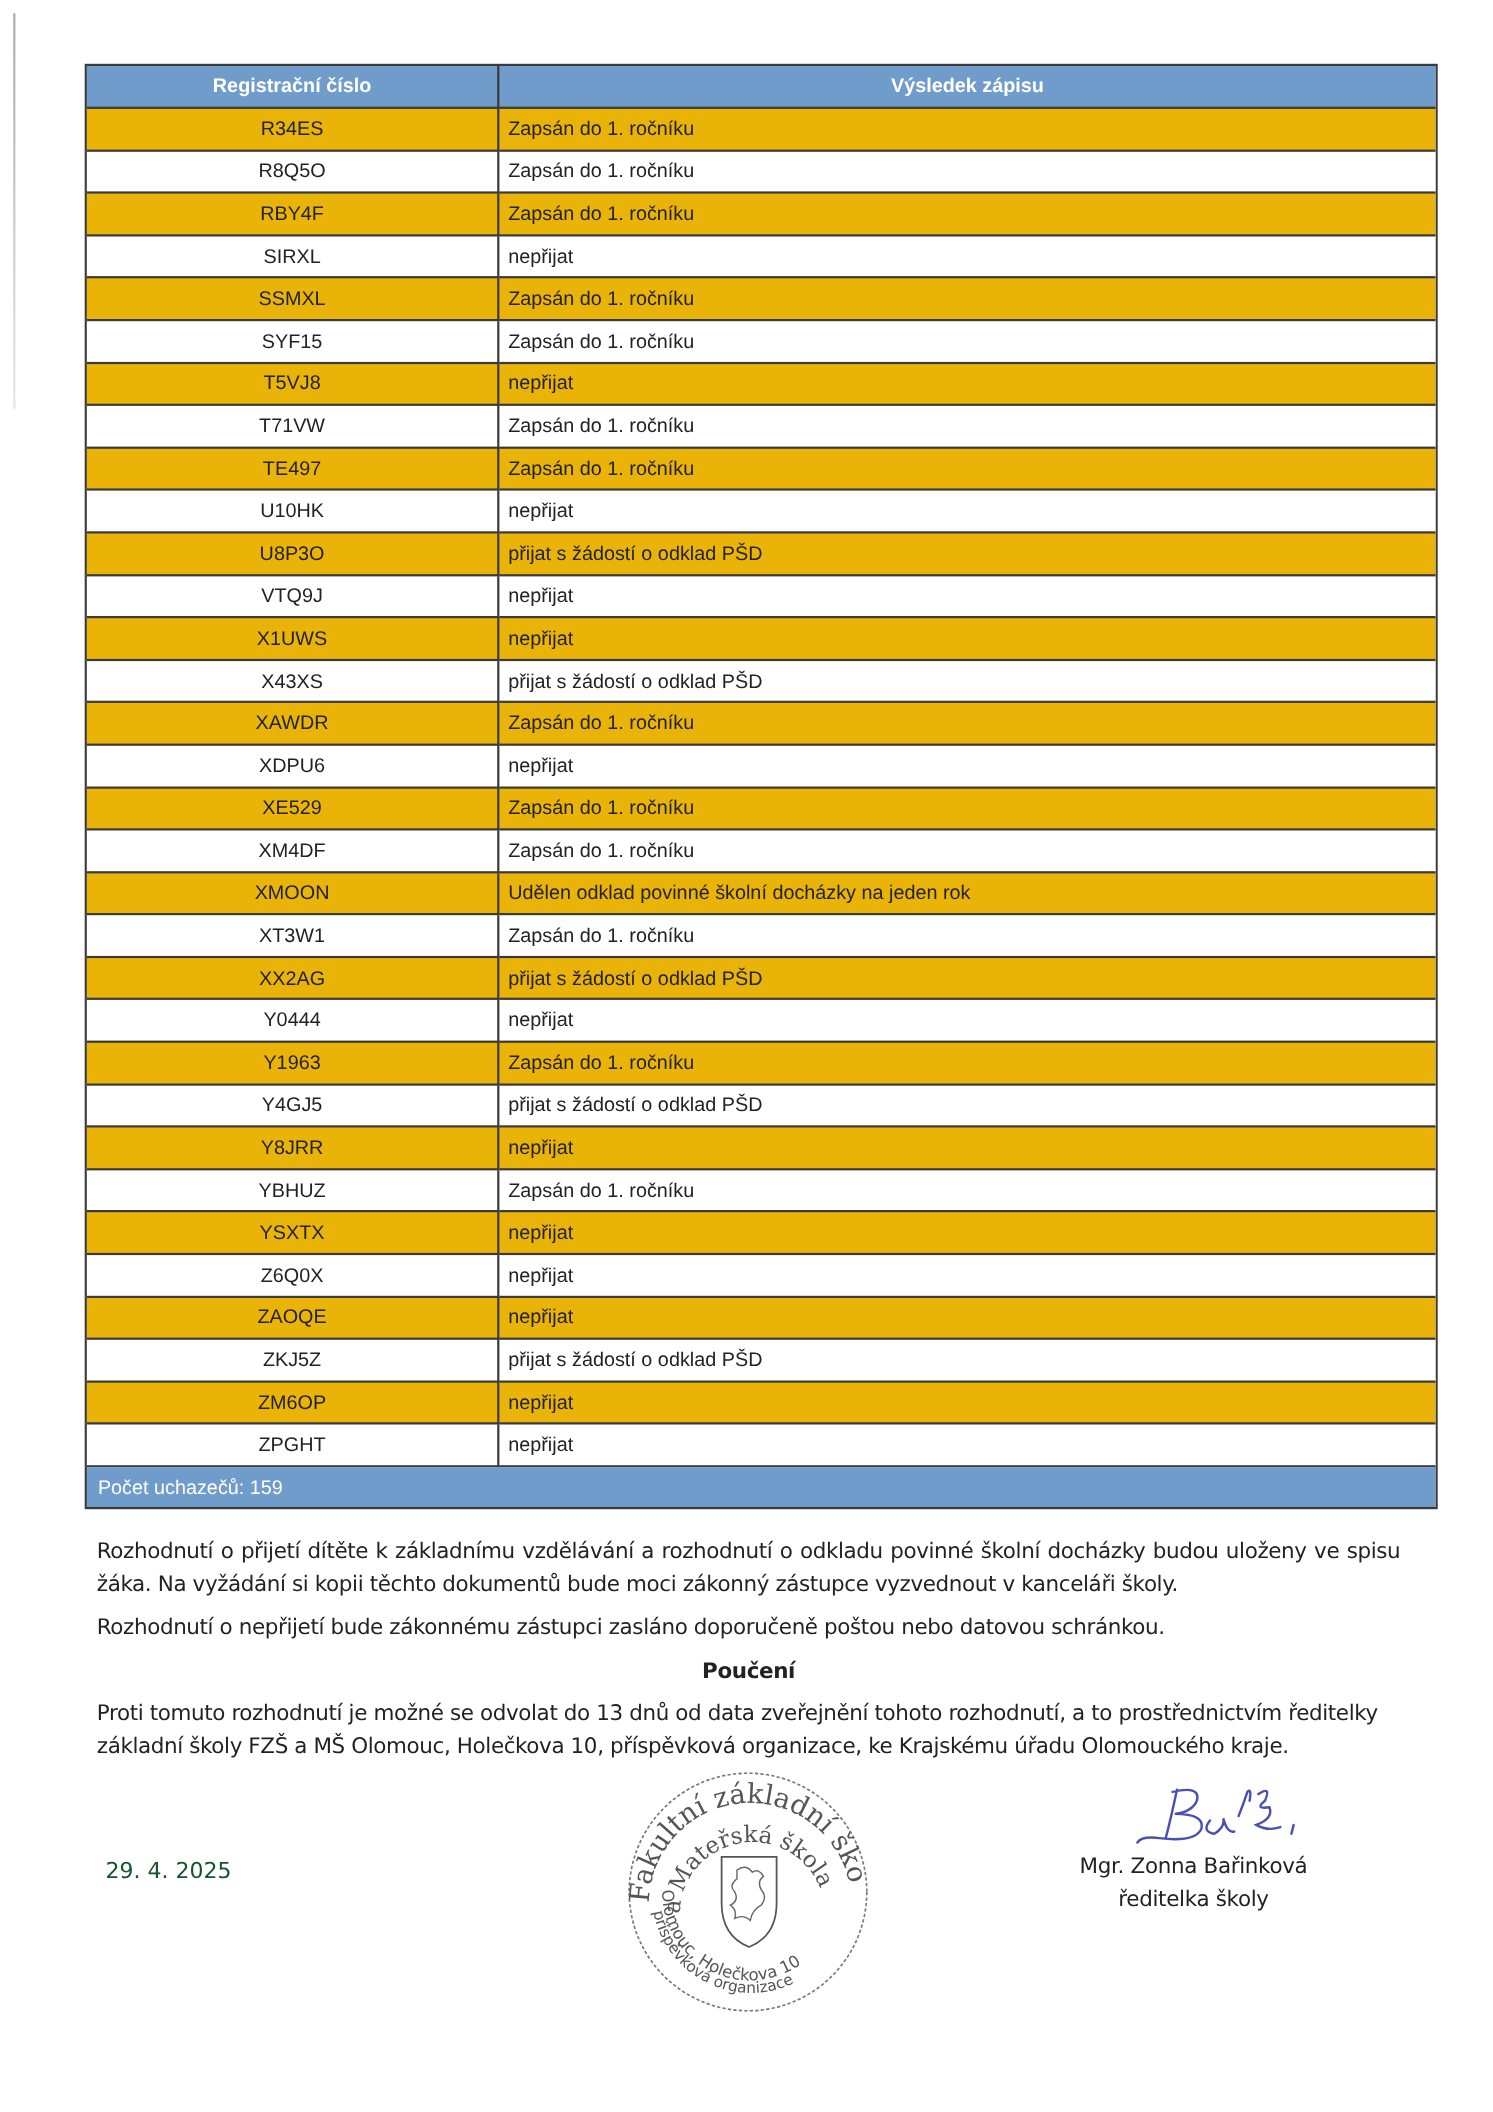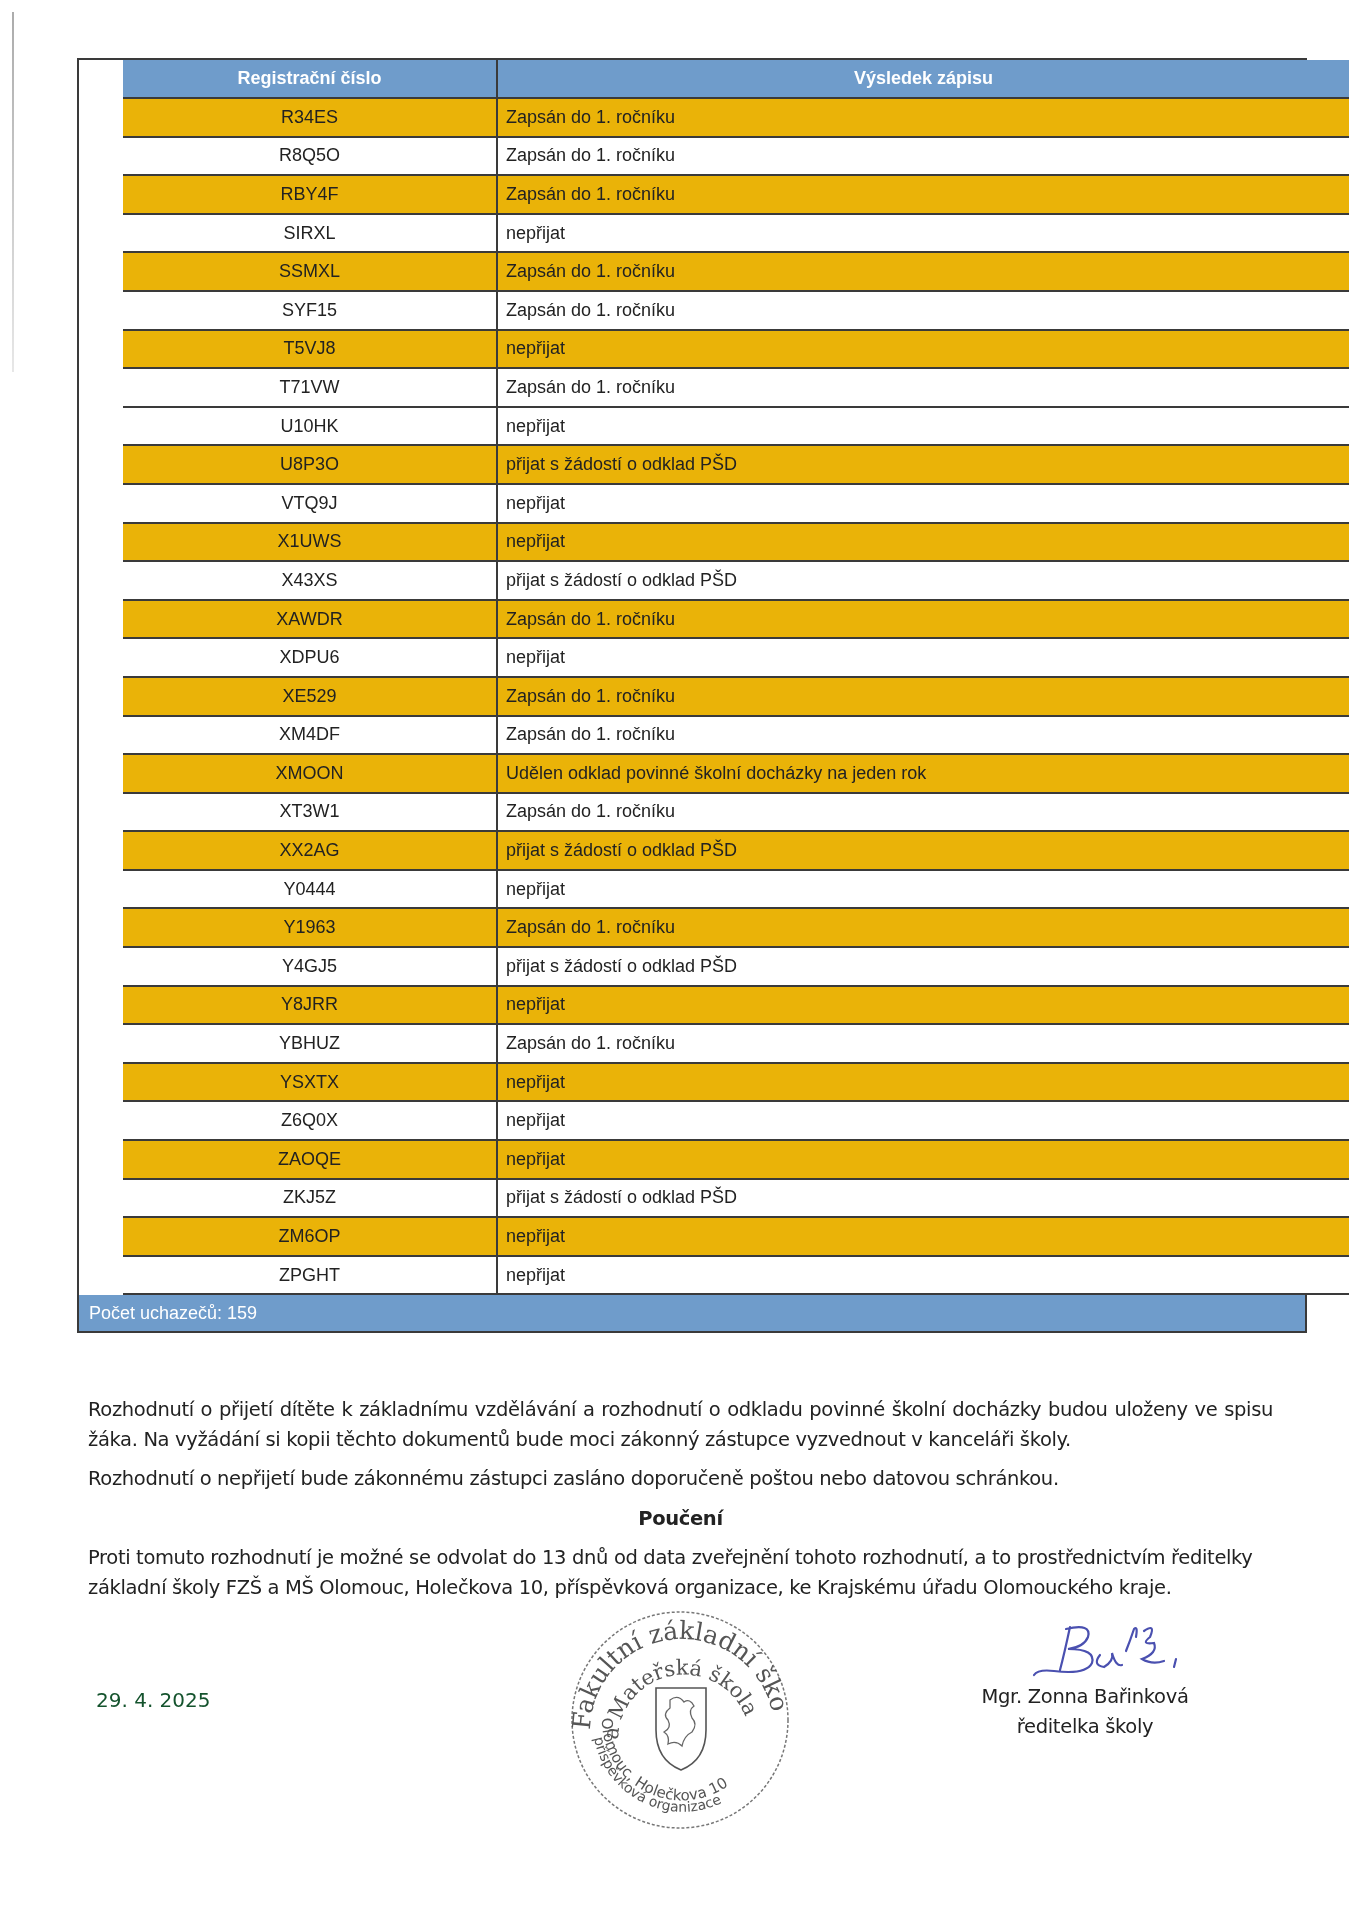--- a/index.html
+++ b/index.html
@@ -5,21 +5,21 @@
     html, body { margin: 0; padding: 0; }
     body {
       width: 1357px; height: 1920px; background: #ffffff; position: relative; overflow: hidden;
       font-family: "Liberation Sans", sans-serif; color: #1a1a1a;
     }
     .scan-line { position: absolute; left: 12px; top: 12px; width: 2px; height: 360px; background: linear-gradient(#888, #ddd); opacity: .7; }
     .table-wrap {
       position: absolute; left: 77px; top: 58px; width: 1230px;
       border: 2px solid #3a3a3a; box-sizing: border-box;
     }
-    table { width: 100%; border-collapse: collapse; table-layout: fixed; margin-left: 44px; }
+    table { width: 100%; border-collapse: collapse; table-layout: fixed; }
     col.c1 { width: 374px; }
     th {
       background: #6f9ccb; color: #ffffff; font-weight: bold; font-size: 18px;
       height: 37px; padding: 0; border-bottom: 2px solid #3a3a3a;
     }
     th.c1 { border-right: 2px solid #3a3a3a; }
     td {
       height: 36.6px; padding: 0; font-size: 18px; border-bottom: 2px solid #3a3a3a;
       color: #222;
     }
@@ -85,20 +85,24 @@
         <tr class="even">
           <td class="id">SYF15</td>
           <td class="res">Zapsán do 1. ročníku</td>
         </tr>
         <tr class="odd">
           <td class="id">T5VJ8</td>
           <td class="res">nepřijat</td>
         </tr>
         <tr class="even">
           <td class="id">T71VW</td>
+          <td class="res">Zapsán do 1. ročníku</td>
+        </tr>
+        <tr class="odd">
+          <td class="id">TE497</td>
           <td class="res">Zapsán do 1. ročníku</td>
         </tr>
         <tr class="even">
           <td class="id">U10HK</td>
           <td class="res">nepřijat</td>
         </tr>
         <tr class="odd">
           <td class="id">U8P3O</td>
           <td class="res">přijat s žádostí o odklad PŠD</td>
         </tr>

